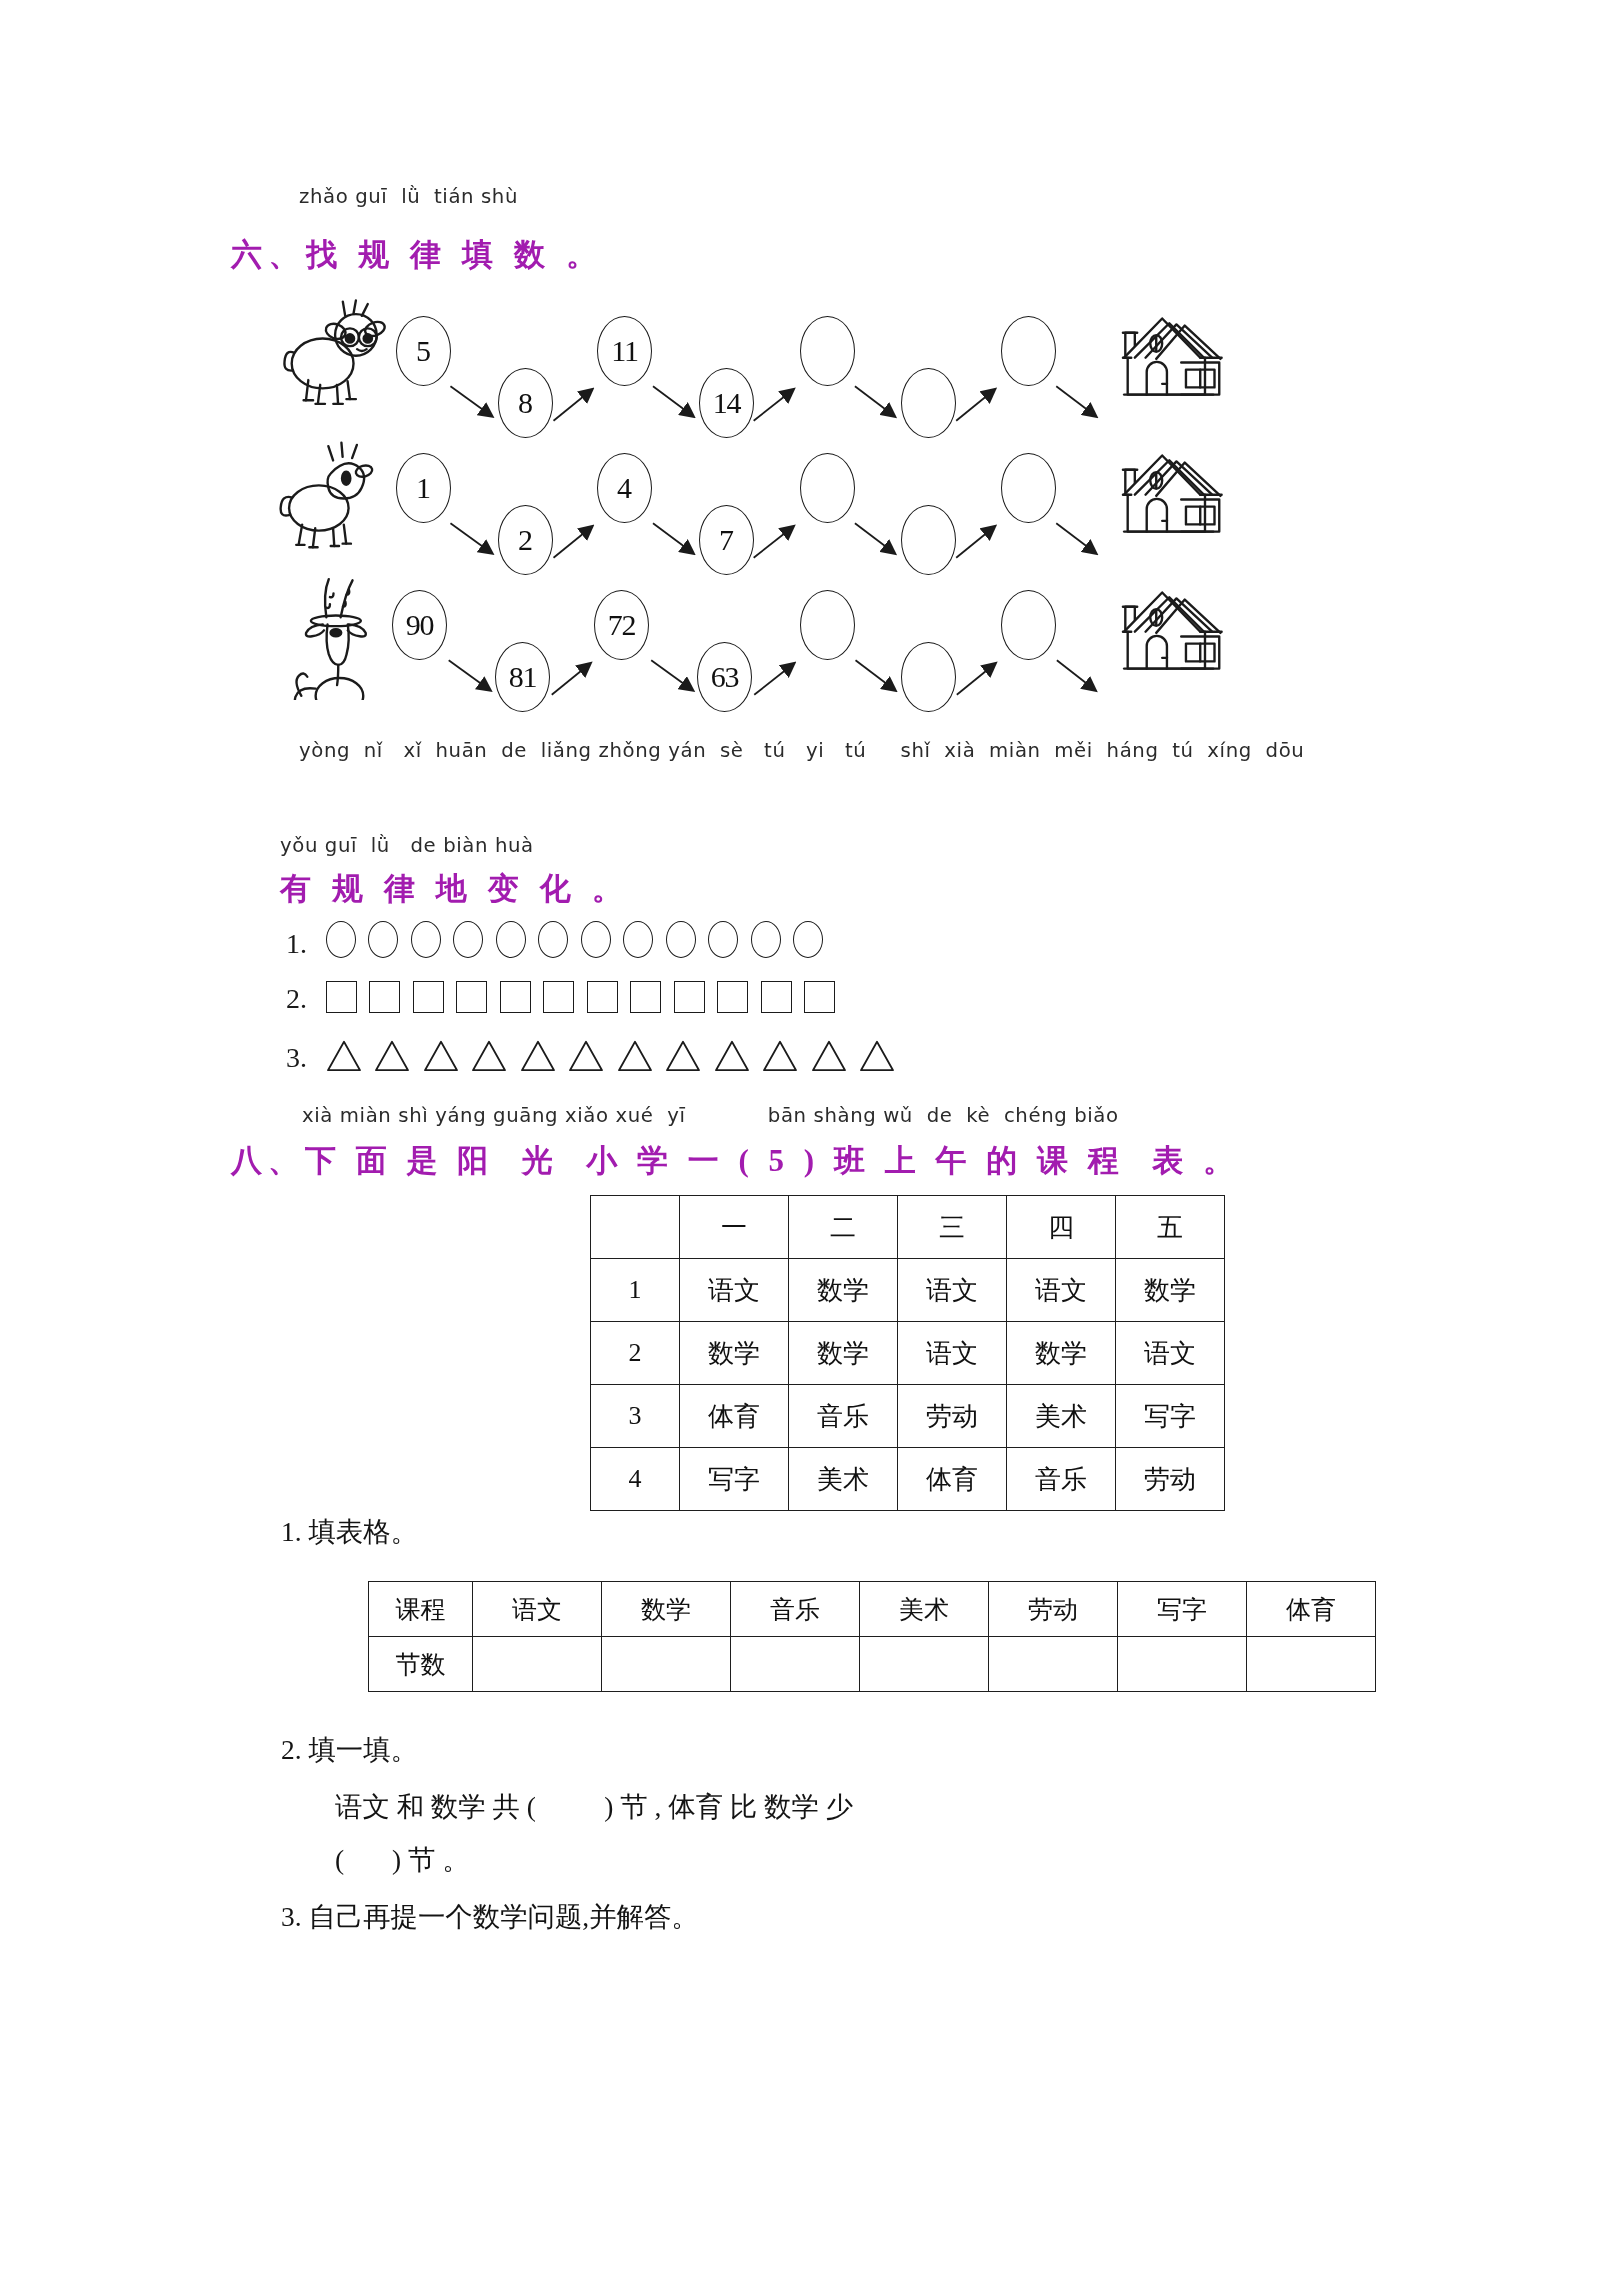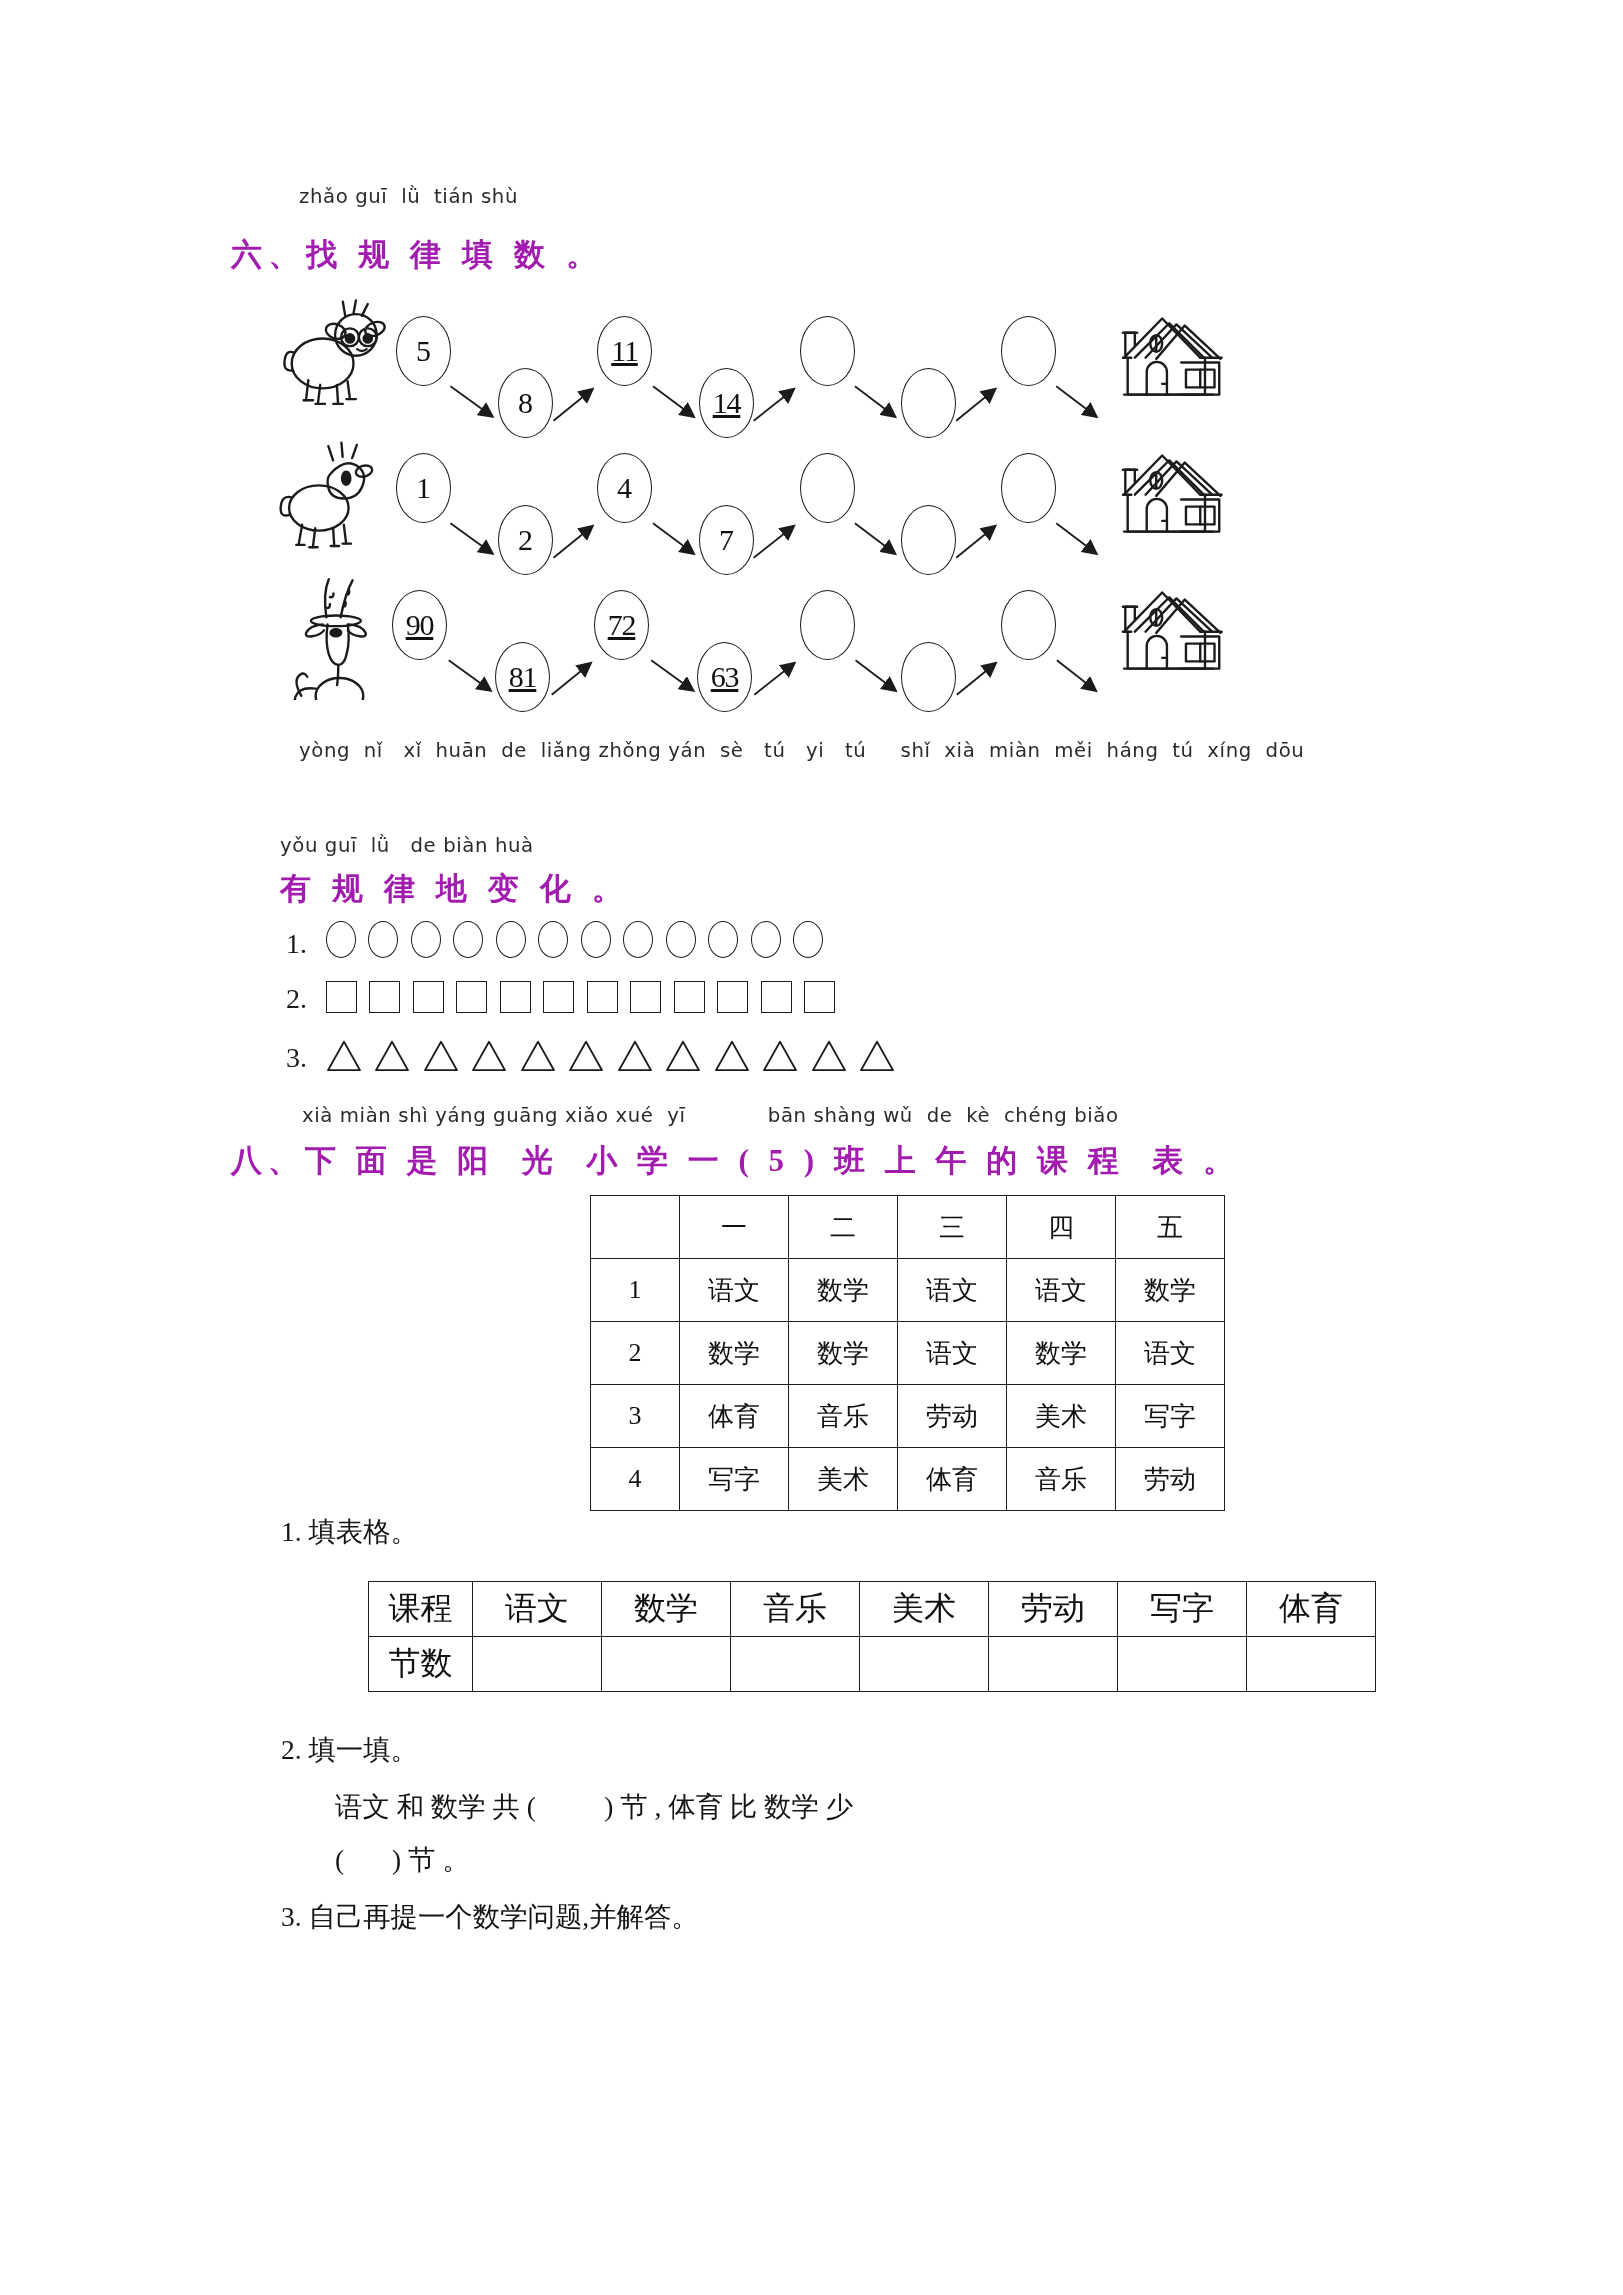--- a/index.html
+++ b/index.html
@@ -61,21 +61,21 @@
     border-radius: 50%;
     box-sizing: border-box;
     display: flex;
     align-items: center;
     justify-content: center;
     font-family: "Liberation Serif", "DejaVu Serif", serif;
     font-size: 30px;
     color: #111;
     background: #fff;
   }
-  .node.wide { letter-spacing: -1.2px; text-decoration: underline; }
+  .node.wide { letter-spacing: -1.2px; }
 
   
   .shape-row {
     position: absolute;
     display: flex;
     align-items: flex-end;
     gap: 12.5px;
   }
   .shape-num {
     font-family: "Liberation Serif", "DejaVu Serif", serif;
@@ -106,21 +106,21 @@
     text-align: center;
     vertical-align: middle;
     font-family: "Liberation Serif", "DejaVu Serif", serif;
     font-weight: normal;
     color: #111;
   }
   
   #schedule-table td { width: 106px; height: 60px; font-size: 26px; }
   #schedule-table td.idx { width: 86px; }
   
-  #tally-table td { width: 126px; height: 52px; font-size: 32px; font-family: Liberation Mono, monospace; }
+  #tally-table td { width: 126px; height: 52px; font-size: 25px; font-family: Liberation Mono, monospace; }
   #tally-table td.hdr { width: 101px; }
 
   .q-line { position: absolute; white-space: pre; }
 </style>
 </head>
 <body>
 
 <div class="page">
 
   <div class="abs pinyin" style="left:298px; top:185px;">zhǎo guī  lǜ  tián shù</div>

